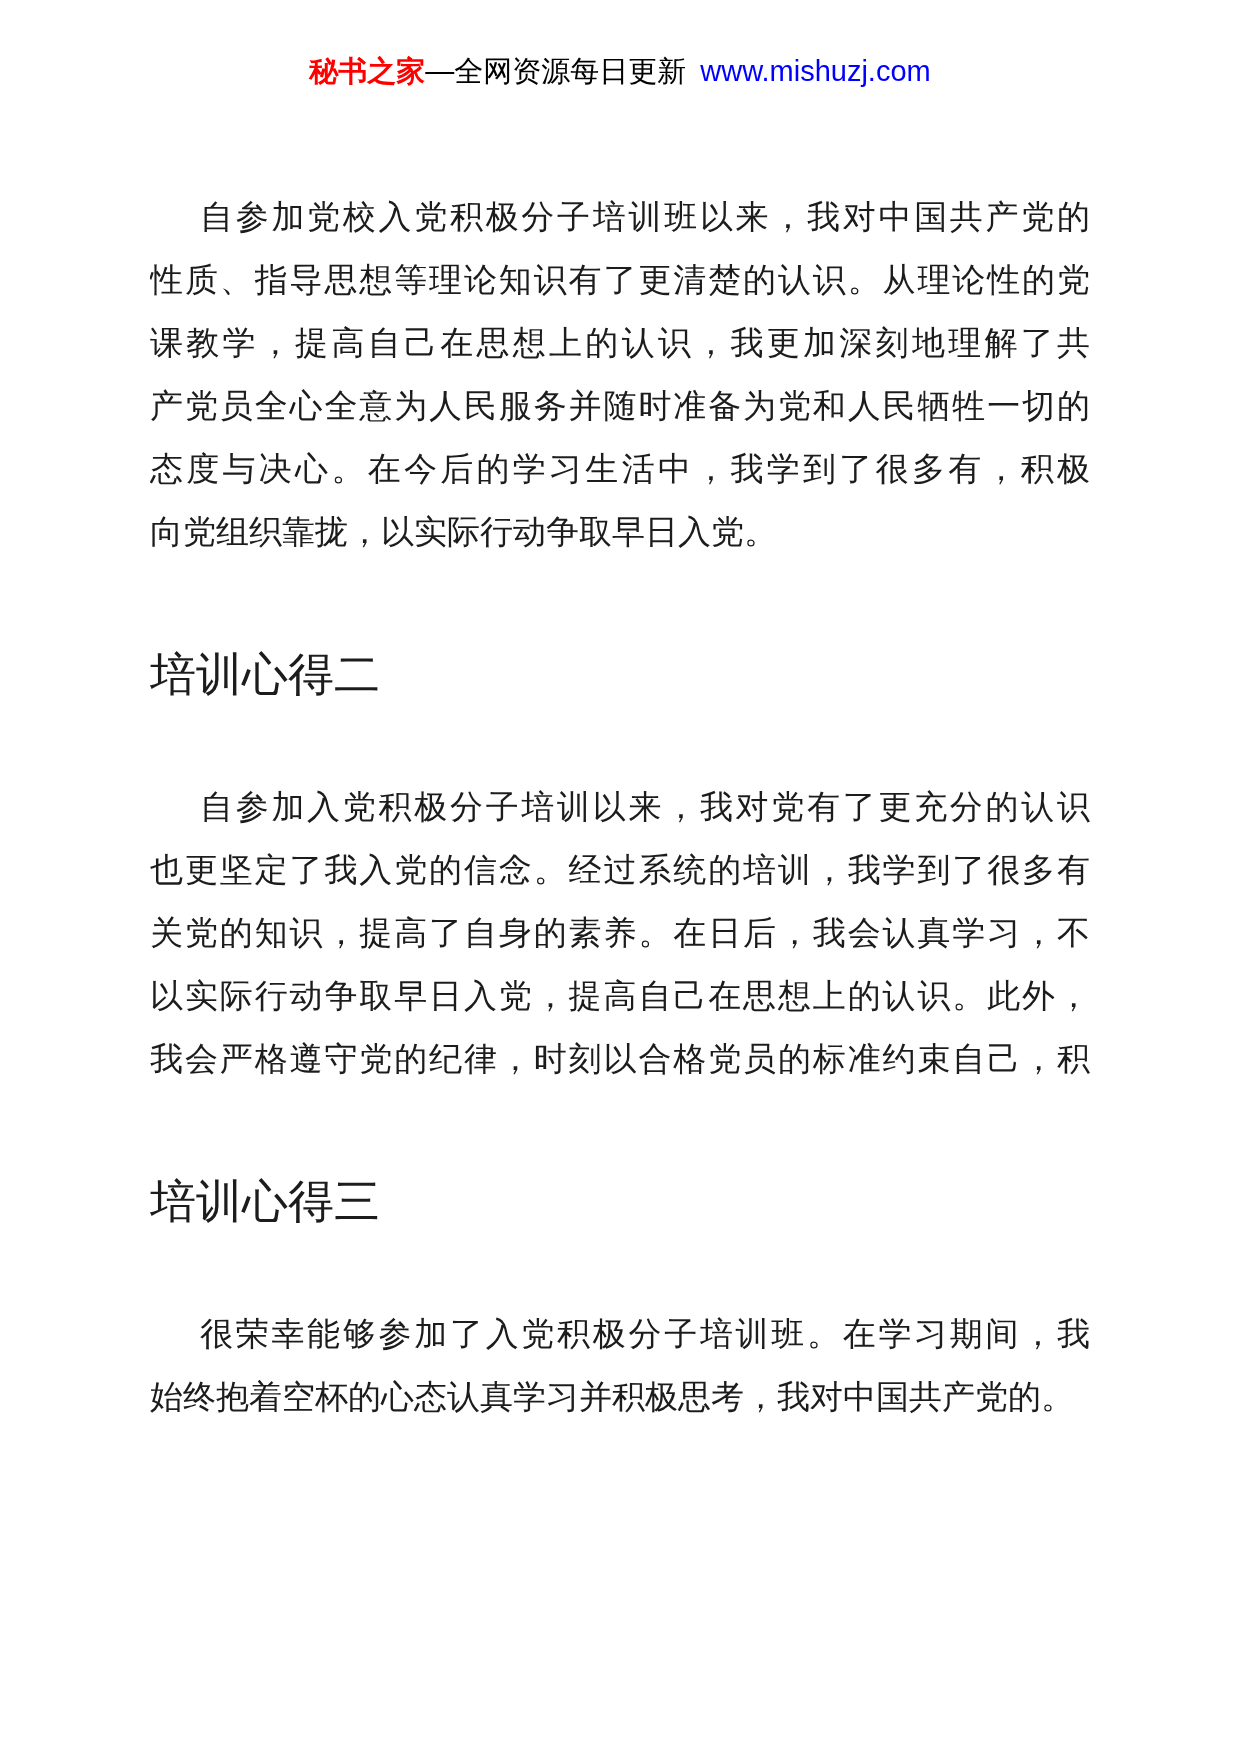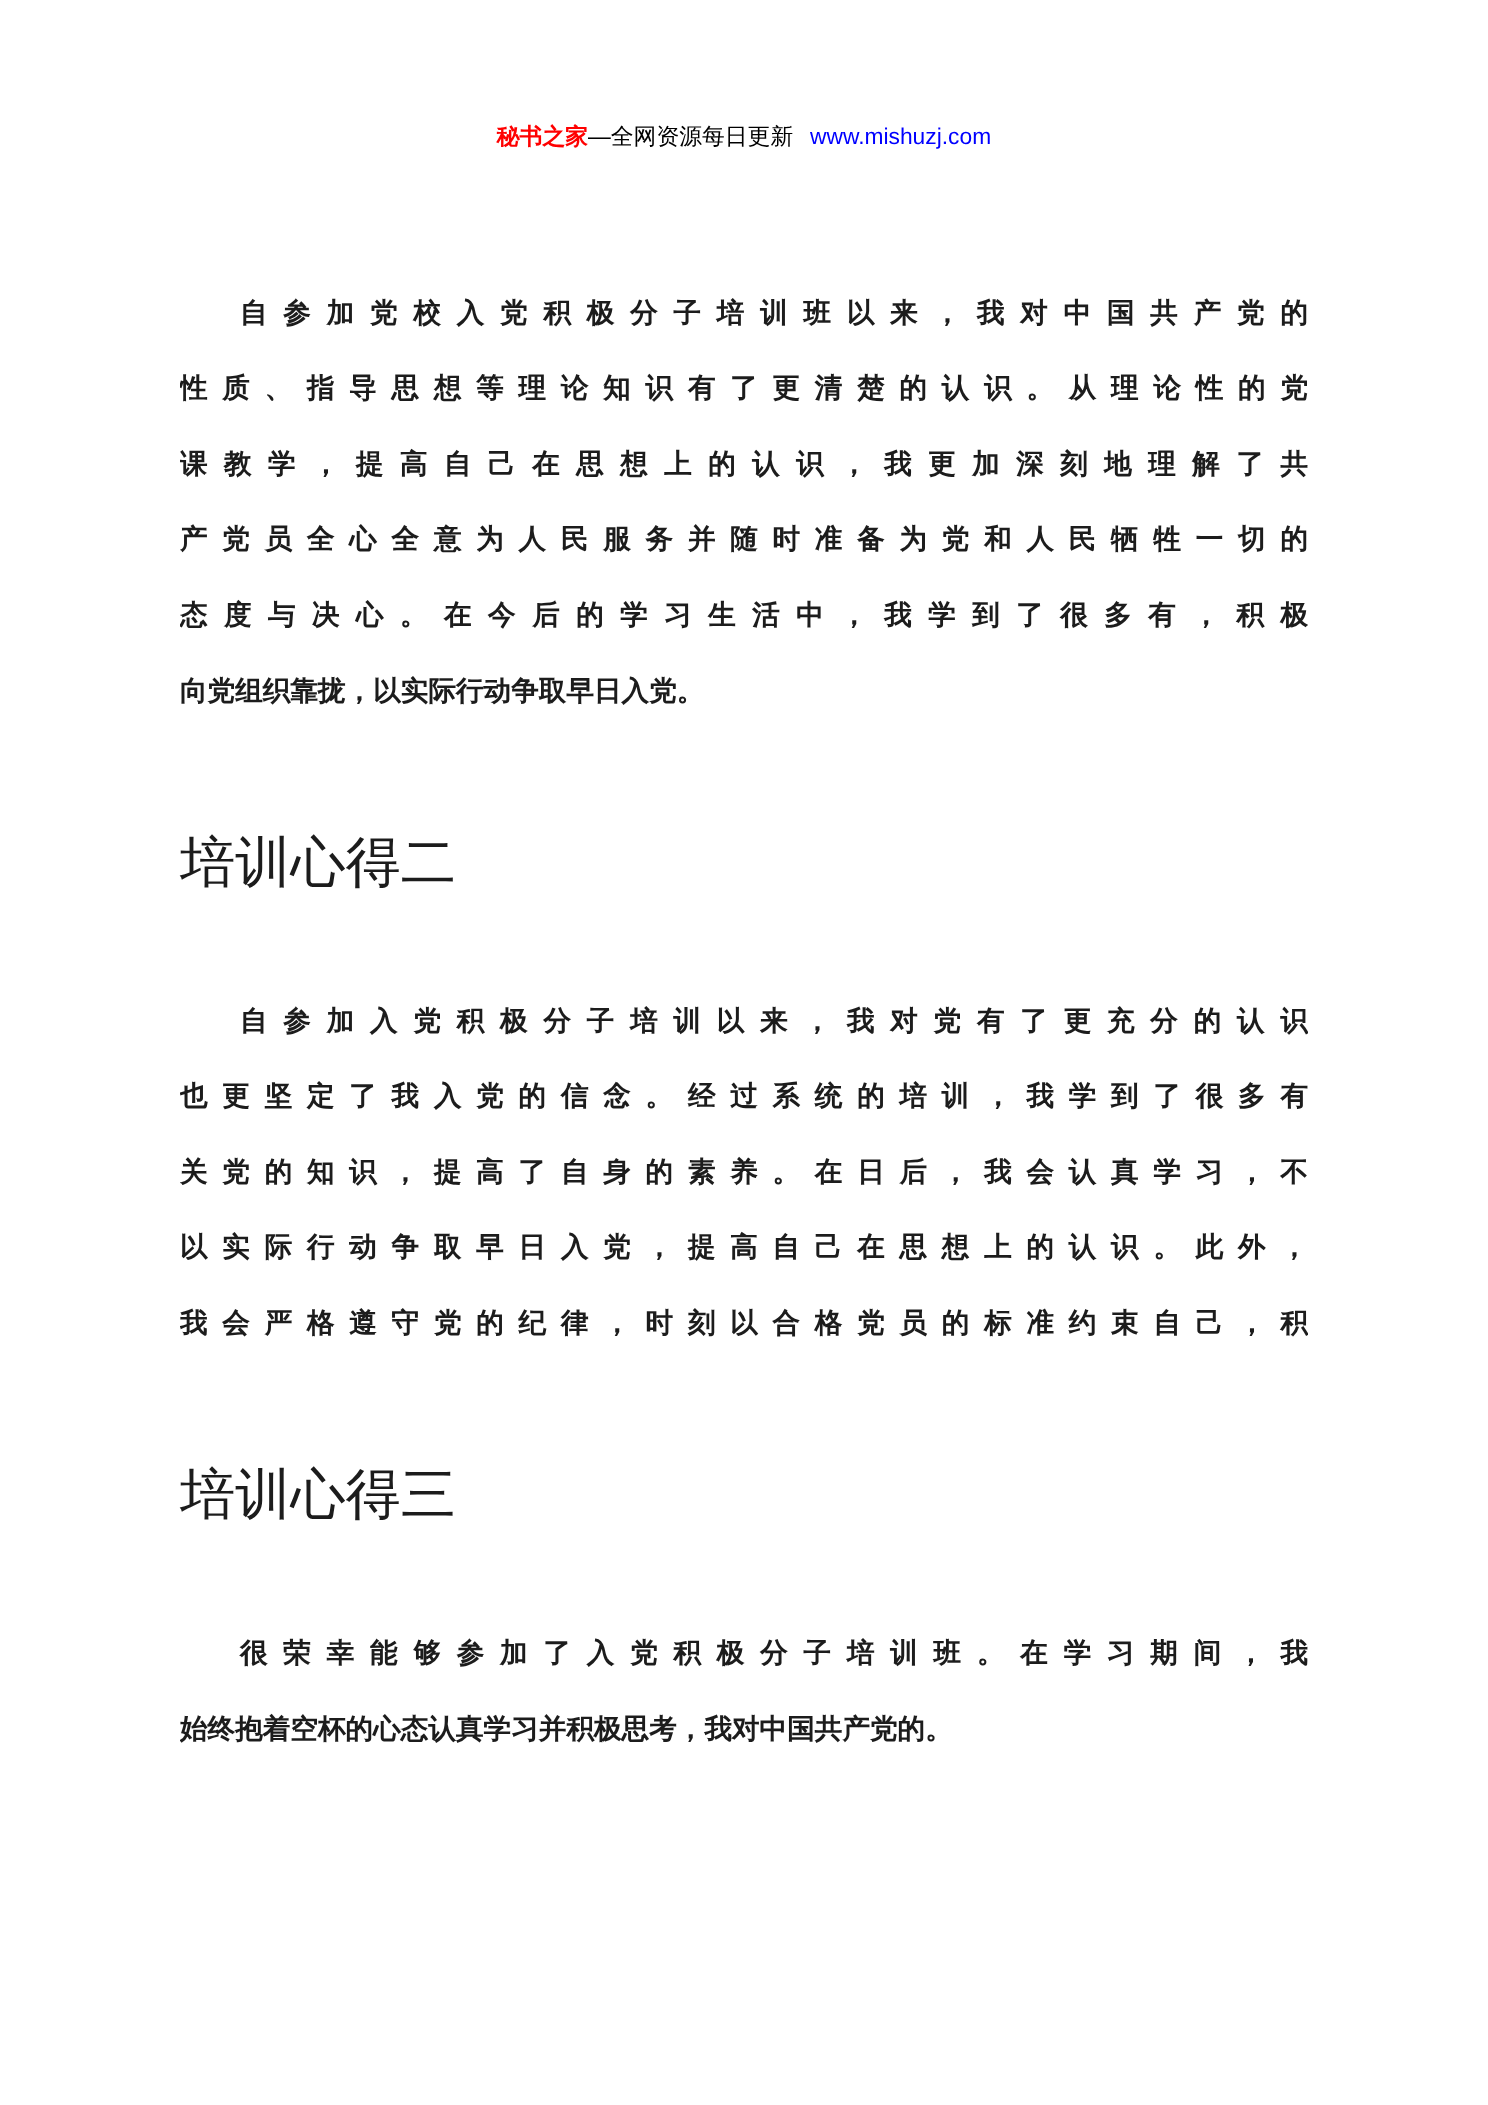--- a/index.html
+++ b/index.html
@@ -6,35 +6,35 @@
   html, body { background: #ffffff; }
   .page {
     position: relative;
     width: 1240px;
     height: 1754px;
     background: #ffffff;
     overflow: hidden;
     font-family: "Liberation Sans", sans-serif;
   }
   .header {
-    padding-top: 96px;
+    padding-top: 52px;
     text-align: center;
-    font-size: 19px;
+    font-size: 29px;
     line-height: 38px;
     color: #000000;
     white-space: nowrap;
   }
   .header .brand { font-weight: bold; }
   .header .url { margin-left: 14px; text-decoration: none; }
   .content {
     padding: 0 150px;
     color: #1c1c1c;
   }
   .content .para:first-child { margin-top: 95px; }
-  .para { font-size: 23px; font-weight: bold; }
+  .para { font-size: 33px; }
   .line {
     height: 63px;
     line-height: 63px;
     text-align: justify;
     text-align-last: justify;
     overflow: hidden;
   }
   .line.first { text-indent: 50px; }
   .line.last { text-align-last: left; }
   .heading {

